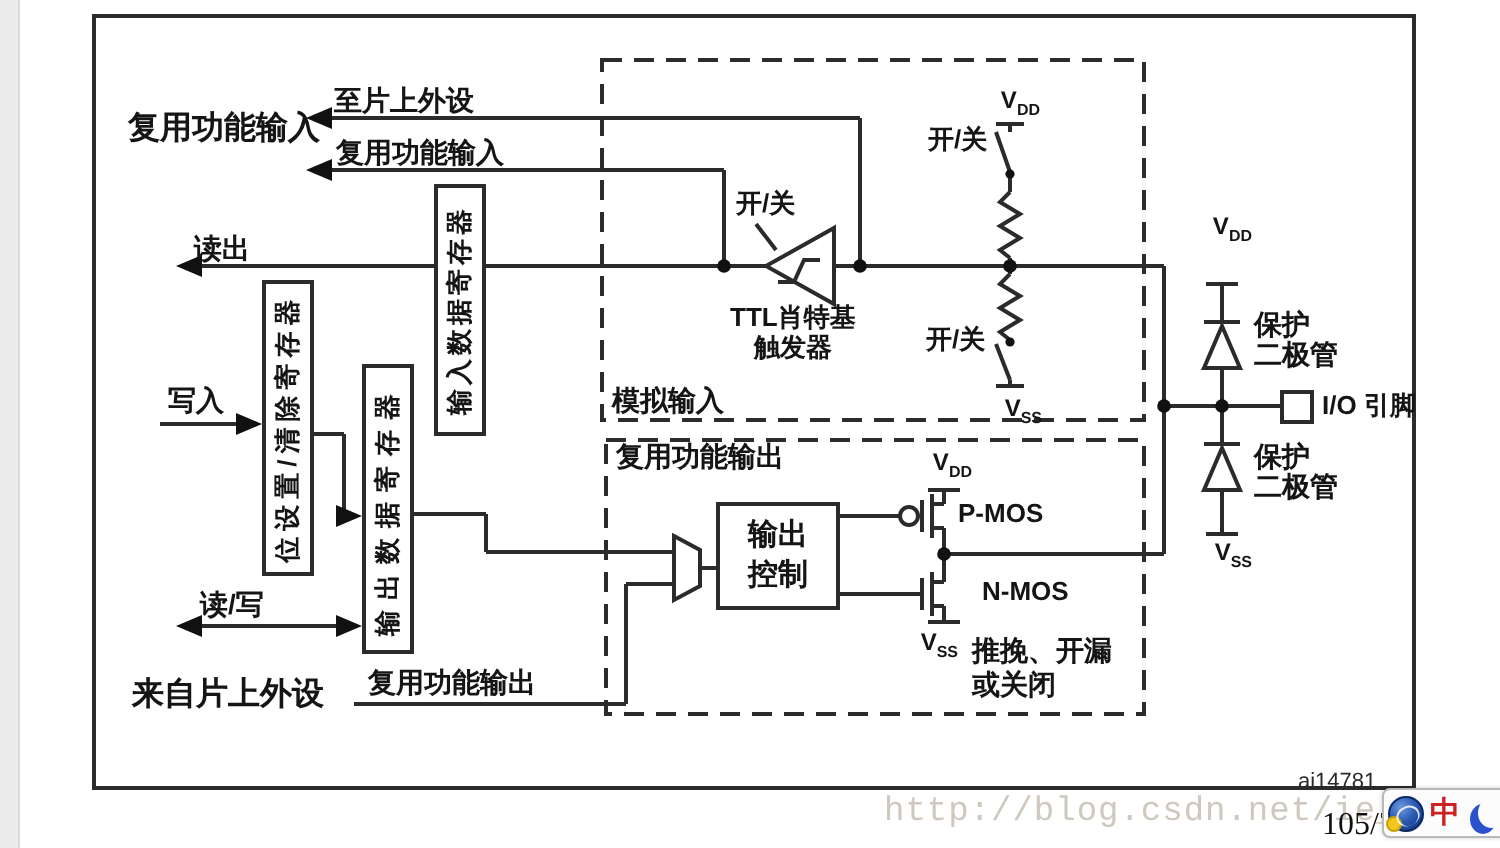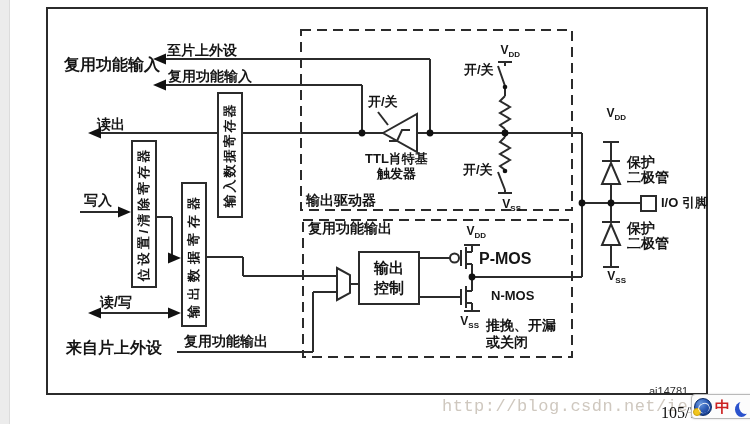--- a/index.html
+++ b/index.html
@@ -164,21 +164,21 @@
 
   <div class="lbl fs16" style="left:64px;top:56px">复用功能输入</div>
   <div class="lbl fs14" style="left:167px;top:43px">至片上外设</div>
   <div class="lbl fs14" style="left:168px;top:69px">复用功能输入</div>
   <div class="lbl fs14" style="left:97px;top:117px">读出</div>
   <div class="lbl fs14" style="left:84px;top:193px">写入</div>
   <div class="lbl fs14" style="left:100px;top:295px">读/写</div>
   <div class="lbl fs16" style="left:66px;top:339px">来自片上外设</div>
   <div class="lbl fs14" style="left:184px;top:334px">复用功能输出</div>
 
-  <div class="lbl fs14" style="left:306px;top:193px">输出驱动器</div>
+  <div class="lbl fs14" style="left:306px;top:193px">模拟输入</div>
   <div class="lbl fs14" style="left:308px;top:221px">复用功能输出</div>
 
   <div class="lbl fs13" style="left:368px;top:95px">开/关</div>
   <div class="lbl fs13" style="left:365px;top:152px">TTL肖特基</div>
   <div class="lbl fs13" style="left:377px;top:167px">触发器</div>
 
   <div class="lbl fs13" style="left:464px;top:63px">开/关</div>
   <div class="lbl fs13" style="left:463px;top:163px">开/关</div>
 
   <div class="vlabel" style="left:490px;top:43px">
@@ -187,21 +187,21 @@
     <span>V</span><sub>SS</sub></div>
   <div class="vlabel" style="left:456px;top:224px">
     <span>V</span><sub>DD</sub></div>
   <div class="vlabel" style="left:449px;top:314px">
     <span>V</span><sub>SS</sub></div>
   <div class="vlabel" style="left:596px;top:106px">
     <span>V</span><sub>DD</sub></div>
   <div class="vlabel" style="left:596px;top:269px">
     <span>V</span><sub>SS</sub></div>
 
-  <div class="lbl" style="left:479px;top:250px;font-size:16px">P-MOS</div>
+  <div class="lbl" style="left:479px;top:250px;font-size:13px">P-MOS</div>
   <div class="lbl" style="left:491px;top:289px;font-size:13px">N-MOS</div>
 
   <div class="lbl fs14" style="left:486px;top:318px">推挽、开漏</div>
   <div class="lbl fs14" style="left:486px;top:335px">或关闭</div>
 
   <div class="lbl fs14 two-line" style="left:627px;top:155px">
     <div>保护</div>
       <div>二极管</div>
     </div>
   <div class="lbl fs14 two-line" style="left:627px;top:221px">

